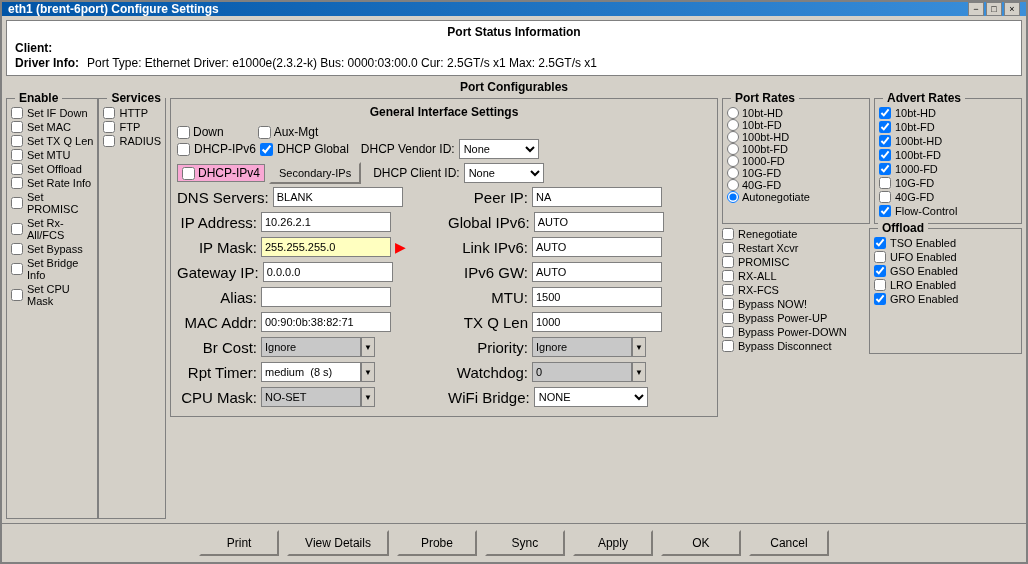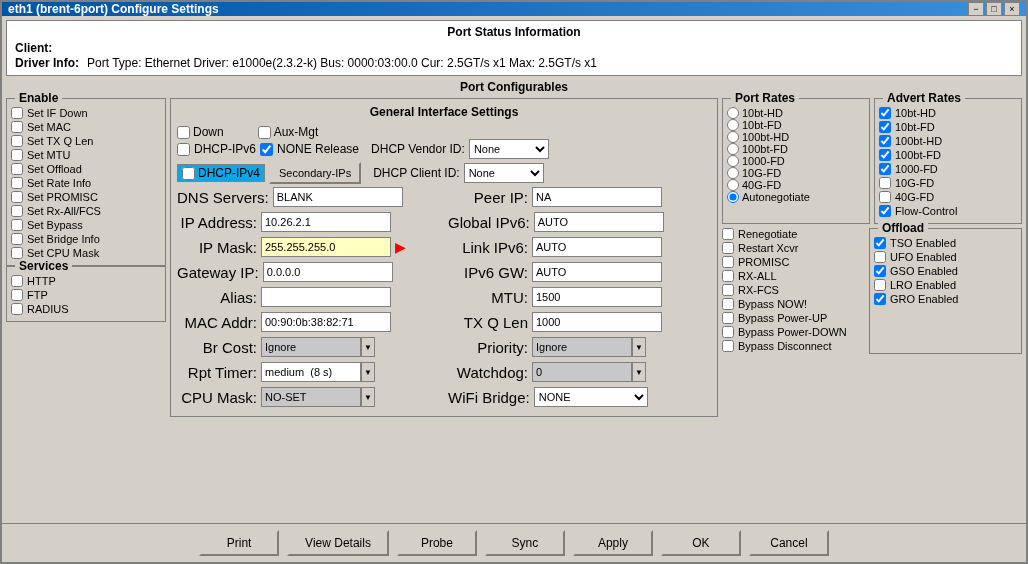--- a/index.html
+++ b/index.html
@@ -50,21 +50,21 @@
     .port-status-label { font-weight: bold; }
     .main-area {
       flex: 1;
       display: flex;
       gap: 4px;
     }
     
     .left-panel {
       width: 160px;
       display: flex;
-      flex-direction: column;
+      flex-direction: row;
       gap: 0;
     }
     .group-box {
       border: 1px solid #808080;
       padding: 4px;
       position: relative;
     }
     .group-box-title {
       position: absolute;
       top: -8px;
@@ -284,29 +284,29 @@
             <div style="margin-left:30px;display:flex;align-items:center;gap:3px;">
               <input type="checkbox" style="">
               <label>Aux-Mgt</label>
             </div>
           </div>
 
           <div class="dhcp-row">
             <input type="checkbox" style="">
             <label>DHCP-IPv6</label>
             <input type="checkbox" checked="" style="">
-            <label>NONE Release</label>
+            <label>DHCP Global</label>
             <span style="margin-left:8px;">DHCP Vendor ID:</span>
             <select class="field-select" style="width:80px;">
               <option>None</option>
             </select>
           </div>
 
           <div class="dhcp-row">
-            <div style="background:#0ea5e9;border:1px solid #808080;padding:1px 4px;display:flex;align-items:center;gap:3px;">
+            <div style="background:#f9a8d4;border:1px solid #808080;padding:1px 4px;display:flex;align-items:center;gap:3px;">
               <input type="checkbox" style="">
               <label>DHCP-IPv4</label>
             </div>
             <button class="gen-btn">Secondary-IPs</button>
             <span style="margin-left:8px;">DHCP Client ID:</span>
             <select class="field-select" style="width:80px;">
               <option>None</option>
             </select>
           </div>
 

